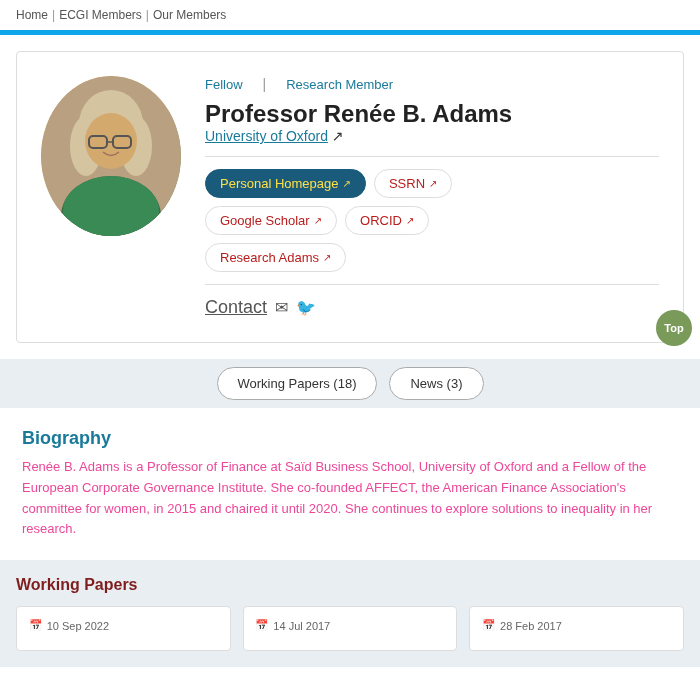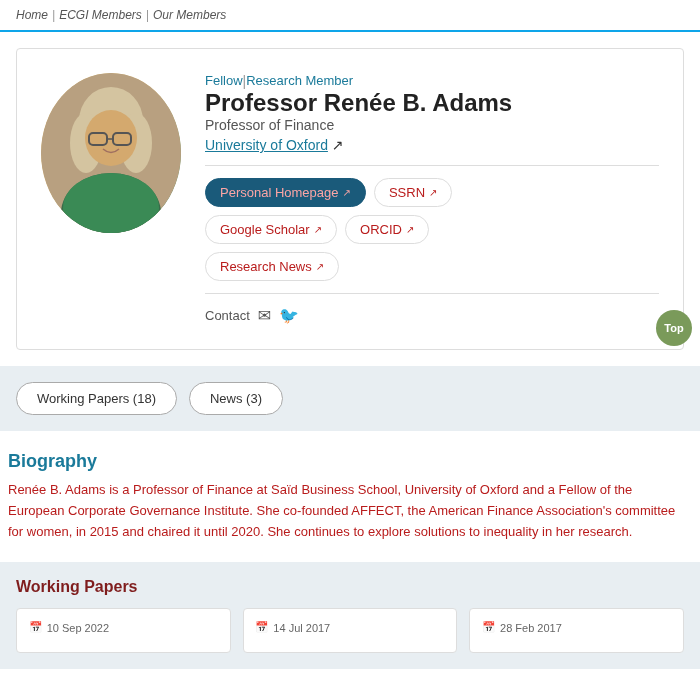--- a/index.html
+++ b/index.html
@@ -1,57 +1,57 @@
 <!DOCTYPE html>
 <html><head>
   <meta charset="utf-8">
   <style>
     * { box-sizing: border-box; margin: 0; padding: 0; }
     body { font-family: Arial, sans-serif; font-size: 14px; color: #333; background: #fff; width: 700px; }
 
     
-    .breadcrumb { padding: 8px 16px; font-size: 12px; color: #555; border-bottom: 2px solid #0ea5e9; display: flex; gap: 4px; align-items: center; font-style: italic; }
+    .breadcrumb { padding: 8px 16px; font-size: 12px; color: #555; border-bottom: 5px solid #0ea5e9; display: flex; gap: 4px; align-items: center; }
     .breadcrumb a { color: #555; text-decoration: none; }
     .breadcrumb .sep { color: #999; }
 
     
     .profile-card { margin: 16px; background: #fff; border: 1px solid #ddd; border-radius: 4px; padding: 24px; display: flex; gap: 24px; }
     .profile-photo-placeholder { width: 140px; height: 160px; border-radius: 50%; overflow: hidden; background: linear-gradient(135deg, #c8a96e 0%, #d4b57a 40%, #4a7c59 100%); display: flex; align-items: center; justify-content: center; }
 
     .profile-info { flex: 1; }
-    .profile-badges { display: flex; gap: 0; margin-bottom: 0; }
+    .profile-badges { display: flex; gap: 20px; align-items: center; margin-bottom: 8px; }
     .badge-fellow { color: #1a7a9a; font-size: 13px; }
     .badge-sep { color: #999; }
     .badge-member { color: #1a7a9a; font-size: 13px; }
     .profile-name { font-size: 24px; font-weight: bold; color: #222; }
     .profile-title { font-size: 14px; color: #555; margin-bottom: 4px; }
     .profile-institution { font-size: 14px; }
     .profile-institution a { color: #1a7a9a; text-decoration: underline; }
     .profile-divider { border: none; border-top: 1px solid #ddd; margin: 12px 0; }
 
     .btn-links { display: flex; flex-wrap: wrap; gap: 8px; margin-bottom: 8px; }
     .btn-link { display: inline-flex; align-items: center; gap: 4px; padding: 6px 14px; border-radius: 20px; font-size: 13px; cursor: pointer; text-decoration: none; border: 1px solid #ddd; background: #fff; color: #b91c1c; }
-    .btn-link.primary { background: #1a5a7a; color: #fca5a5; border-color: #1a5a7a; }
+    .btn-link.primary { background: #1a5a7a; color: #fde047; border-color: #1a5a7a; }
     .btn-link .ext-icon { font-size: 10px; }
 
     .contact-row { display: flex; align-items: center; gap: 8px; margin-top: 8px; }
-    .contact-label { font-size: 13px; color: #555; }
+    .contact-label { font-size: 18px; color: #555; text-decoration: underline; }
     .contact-icon { font-size: 16px; color: #555; cursor: pointer; }
 
     
     .top-btn { position: absolute; right: 8px; top: 310px; width: 36px; height: 36px; border-radius: 50%; background: #7a9a5a; color: #fff; display: flex; align-items: center; justify-content: center; font-size: 11px; cursor: pointer; font-weight: bold; }
 
     
-    .tabs-section { background: #e8eef2; padding: 16px; display: flex; justify-content: flex-start; gap: 12px; }
+    .tabs-section { background: #e8eef2; padding: 8px; display: flex; justify-content: center; gap: 12px; }
     .tab-btn { padding: 8px 20px; border-radius: 20px; border: 1px solid #aaa; background: #fff; font-size: 13px; cursor: pointer; color: #333; }
 
     
-    .content-section { padding: 20px 8px; background: #fff; }
+    .content-section { padding: 20px 22px; background: #fff; }
     .section-title { font-size: 18px; font-weight: bold; color: #1a7a9a; margin-bottom: 8px; }
-    .section-text { font-size: 13px; color: #b91c1c; line-height: 1.6; }
+    .section-text { font-size: 13px; color: #ec4899; line-height: 1.6; }
 
     
     .working-papers-section { background: #e8eef2; padding: 16px; }
     .working-papers-title { font-size: 16px; font-weight: bold; color: #7f1d1d; margin-bottom: 12px; }
     .papers-grid { display: grid; grid-template-columns: 1fr 1fr 1fr; gap: 12px; }
     .paper-card { background: #fff; border: 1px solid #ddd; border-radius: 4px; padding: 12px; }
     .paper-date { font-size: 11px; color: #666; display: flex; align-items: center; gap: 4px; margin-bottom: 6px; }
 
     .relative-wrapper { position: relative; }
   </style>
@@ -91,21 +91,20 @@
       </svg>
     </div>
 
     <div class="profile-info">
       <div class="profile-badges">
         <span class="badge-fellow">Fellow</span>
         <span class="badge-sep">|</span>
         <span class="badge-member">Research Member</span>
       </div>
       <div class="profile-name">Professor Renée B. Adams</div>
-      <div class="profile-title">Professor of Finance</div>
       <div class="profile-institution">
         <a href="#">University of Oxford</a>
         <span> ↗</span>
       </div>
 
       <hr class="profile-divider">
 
       <div class="btn-links">
         <a href="#" class="btn-link primary">
           <span>Personal Homepage</span>
@@ -121,21 +120,21 @@
           <span>Google Scholar</span>
           <span class="ext-icon">↗</span>
         </a>
         <a href="#" class="btn-link">
           <span>ORCID</span>
           <span class="ext-icon">↗</span>
         </a>
       </div>
       <div class="btn-links">
         <a href="#" class="btn-link">
-          <span>Research News</span>
+          <span>Research Adams</span>
           <span class="ext-icon">↗</span>
         </a>
       </div>
 
       <hr class="profile-divider">
 
       <div class="contact-row">
         <span class="contact-label">Contact</span>
         <span class="contact-icon">✉</span>
         <span class="contact-icon">🐦</span>

